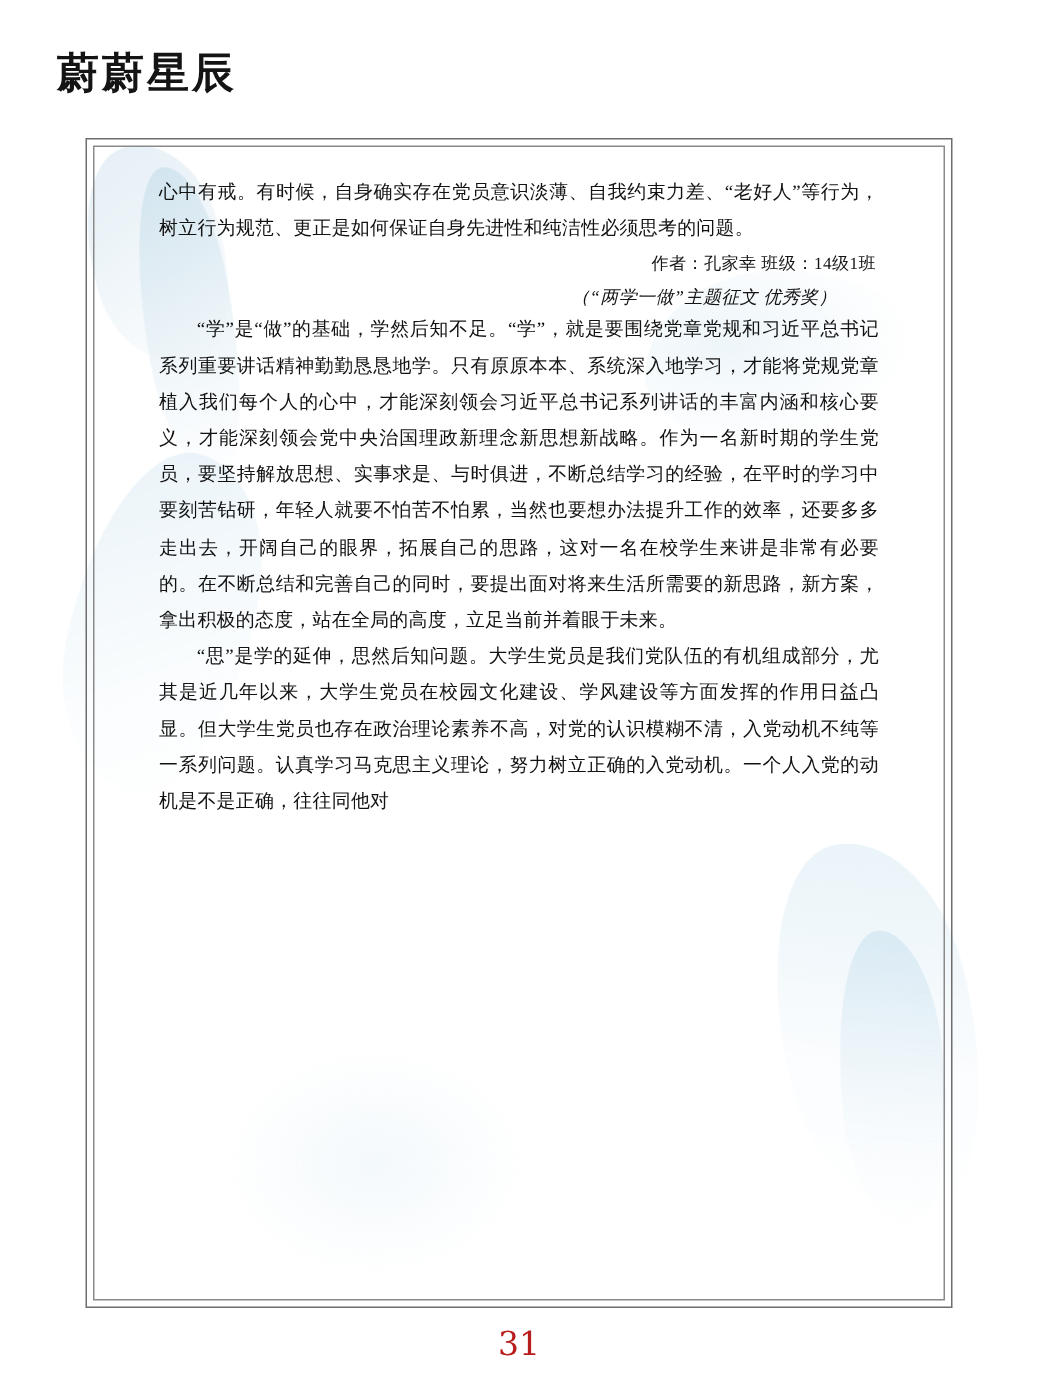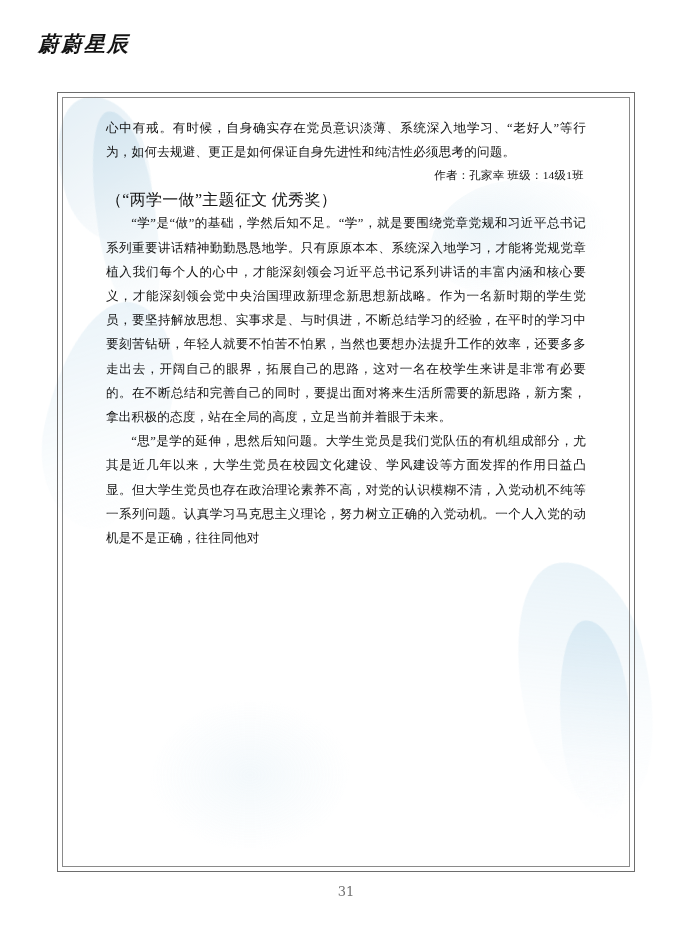--- a/index.html
+++ b/index.html
@@ -78,26 +78,25 @@
 
   
   .page-header {
     position: absolute;
     left: 38px;
     top: 30px;
     z-index: 3;
   }
   .book-title {
     font-family: "DejaVu Serif", "Liberation Serif", serif;
-    font-size: 21px;
+    font-size: 28px;
     font-weight: bold;
     letter-spacing: 2px;
     color: #141414;
     white-space: nowrap;
-    font-style: italic;
   }
 
   
   .frame-outer {
     position: absolute;
     left: 57px;
     top: 92px;
     width: 578px;
     height: 780px;
     border: 1px solid #6d6d6d;
@@ -151,37 +150,39 @@
   .byline {
     margin-top: 4px;
     text-align: right;
     font-size: 11.4px;
     letter-spacing: 0.3px;
     color: #141414;
     padding-right: 2px;
   }
   .subline {
     margin-top: 7px;
-    font-size: 16px;
+    text-align: right;
+    font-size: 12px;
     letter-spacing: 0.3px;
     color: #141414;
     padding-right: 28px;
+    font-style: italic;
   }
   .body-start { margin-top: 14px; }
 
   
   .page-number {
     position: absolute;
     left: 0;
     right: 0;
     top: 884px;
     text-align: center;
     font-family: "DejaVu Serif", "Liberation Serif", serif;
-    font-size: 13px;
-    color: #737373;
+    font-size: 22px;
+    color: #b91c1c;
     z-index: 3;
   }
 </style>
 </head>
 <body>
 
 <div class="bg-layer">
   <div class="wash wash-a"></div>
   <div class="wash wash-b"></div>
   <div class="wash wash-c"></div>
@@ -194,21 +195,21 @@
 <div class="page-header">
   <div class="book-title">蔚蔚星辰</div>
 </div>
 
 <div class="frame-outer">
   <div class="frame-inner"></div>
 </div>
 
 <div class="content">
 
-  <p class="tight">心中有戒。有时候，自身确实存在党员意识淡薄、系统深入地学习、“老好人”等行为，如何去规避、更正是如何保证自身先进性和纯洁性必须思考的问题。</p>
+  <p class="tight">心中有戒。有时候，自身确实存在党员意识淡薄、自我约束力差、“老好人”等行为，树立行为规范、更正是如何保证自身先进性和纯洁性必须思考的问题。</p>
 
   <div class="byline">作者：孔家幸 班级：14级1班</div>
   <div class="subline">（“两学一做”主题征文 优秀奖）</div>
 
   <p class="indent">“学”是“做”的基础，学然后知不足。“学”，就是要围绕党章党规和习近平总书记系列重要讲话精神勤勤恳恳地学。只有原原本本、系统深入地学习，才能将党规党章植入我们每个人的心中，才能深刻领会习近平总书记系列讲话的丰富内涵和核心要义，才能深刻领会党中央治国理政新理念新思想新战略。作为一名新时期的学生党员，要坚持解放思想、实事求是、与时俱进，不断总结学习的经验，在平时的学习中要刻苦钻研，年轻人就要不怕苦不怕累，当然也要想办法提升工作的效率，还要多多走出去，开阔自己的眼界，拓展自己的思路，这对一名在校学生来讲是非常有必要的。在不断总结和完善自己的同时，要提出面对将来生活所需要的新思路，新方案，拿出积极的态度，站在全局的高度，立足当前并着眼于未来。</p>
   <p class="indent">“思”是学的延伸，思然后知问题。大学生党员是我们党队伍的有机组成部分，尤其是近几年以来，大学生党员在校园文化建设、学风建设等方面发挥的作用日益凸显。但大学生党员也存在政治理论素养不高，对党的认识模糊不清，入党动机不纯等一系列问题。认真学习马克思主义理论，努力树立正确的入党动机。一个人入党的动机是不是正确，往往同他对</p>
 
 </div>
 
 <div class="page-number">31</div>

